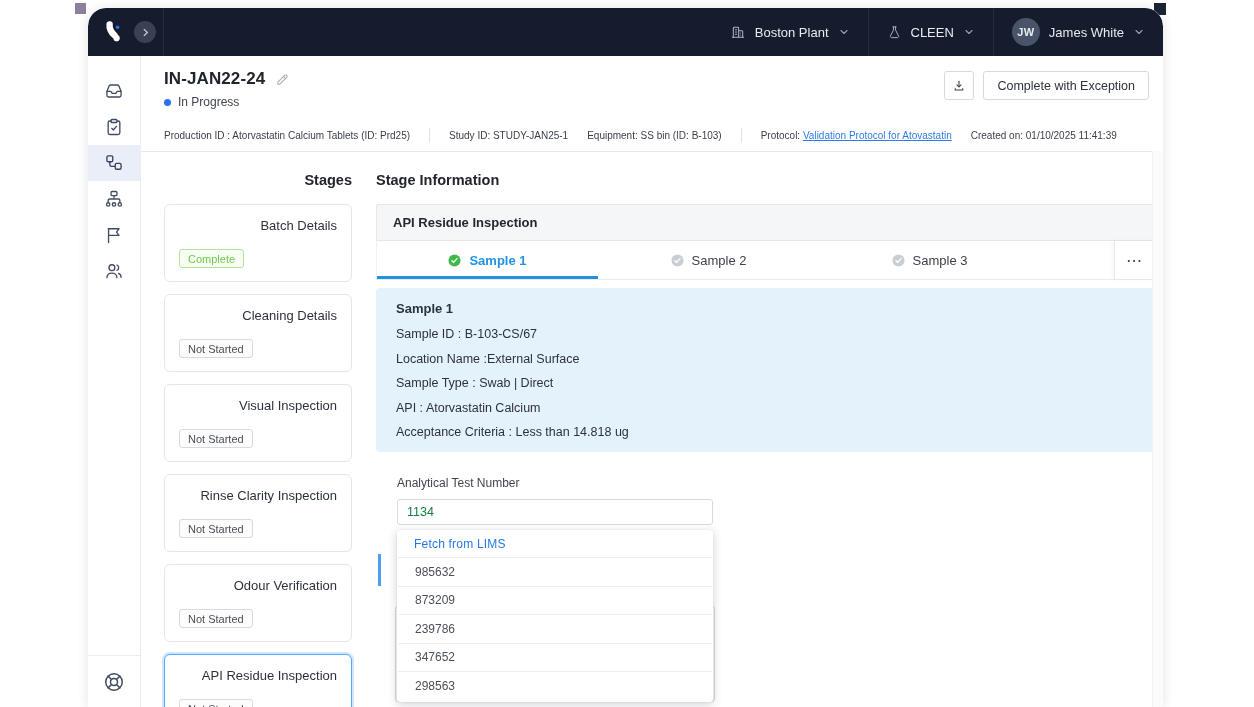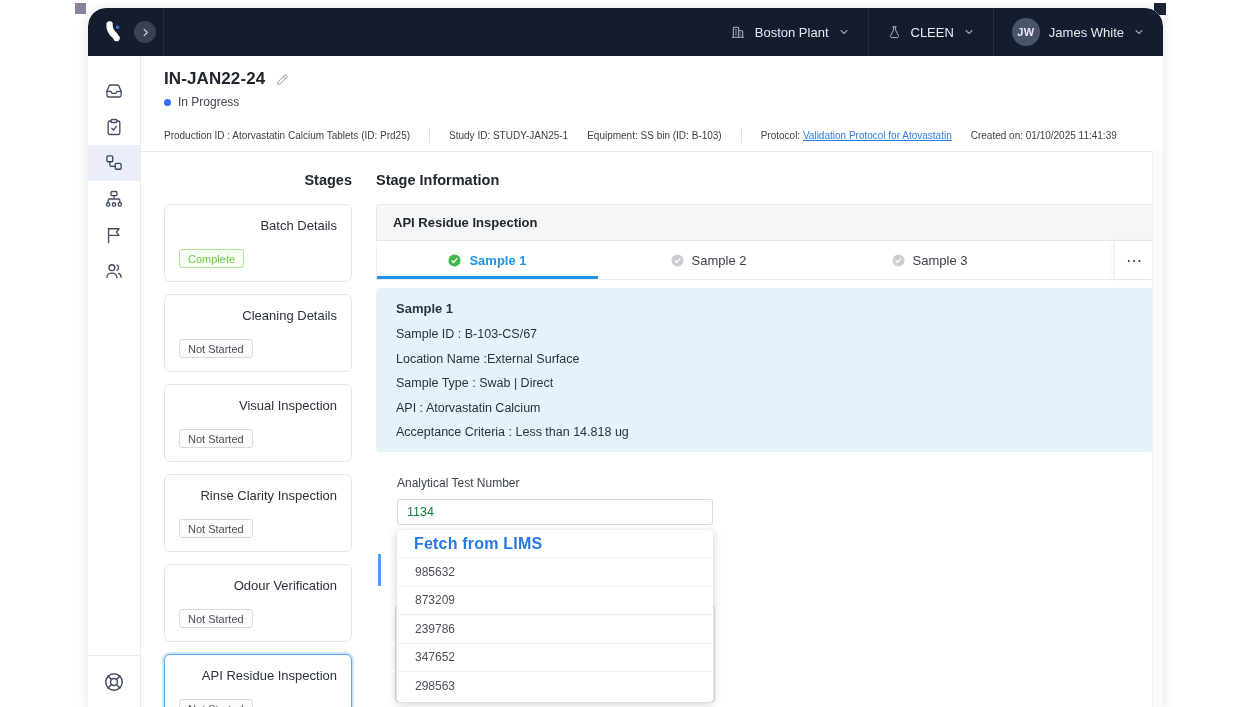--- a/index.html
+++ b/index.html
@@ -37,21 +37,21 @@
   .sidebar{flex:0 0 52px;width:52px;border-right:1px solid #ececf0;position:relative;background:#fff;}
   .side-items{padding-top:17px;display:flex;flex-direction:column;}
   .side-item{height:36px;display:flex;align-items:center;justify-content:center;color:#414c63;}
   .side-item.active{background:#e9eef8;color:#36425e;}
   .side-bottom{position:absolute;left:0;right:0;bottom:0;height:51px;border-top:1px solid #ececf0;
     display:flex;align-items:center;justify-content:center;color:#414c63;}
 
   .main{flex:1;display:flex;flex-direction:column;overflow:hidden;position:relative;background:#fff;}
 
   
-  .page-head{flex:0 0 64px;display:flex;align-items:flex-start;padding:13px 14px 0 23px;box-sizing:border-box;}
+  .page-head{flex:0 0 64px;display:flex;align-items:flex-start;padding:13px 14px 0 23px;box-sizing:border-box;justify-content:flex-end;}
   .title-wrap{display:flex;flex-direction:column;}
   .title-row{display:flex;align-items:center;gap:10px;}
   .page-title{font-size:17px;font-weight:700;color:#20252e;margin:0;letter-spacing:.1px;}
   .edit-ico{color:#a7adb8;}
   .status-row{margin-top:6px;display:flex;align-items:center;gap:7px;font-size:12px;color:#40454f;}
   .status-dot{width:7px;height:7px;border-radius:50%;background:var(--status-dot,#2f6fed);}
   .head-actions{margin-left:auto;display:flex;gap:9px;margin-top:2px;}
   .icon-btn{width:30px;height:29px;border:1px solid #d6d9de;border-radius:3px;background:#fff;
     display:flex;align-items:center;justify-content:center;color:#3c424c;box-sizing:border-box;}
   .btn-outline{height:29px;padding:0 13px;border:1px solid #d6d9de;border-radius:3px;background:#fff;
@@ -95,21 +95,21 @@
     border-radius:4px;padding:13px 20px;color:#2c323c;}
   .sample-title{font-size:13px;font-weight:700;margin:0 0 11px;line-height:15px;}
   .sample-line{font-size:12.5px;margin:0 0 9.5px;line-height:15px;}
 
   .form-region{position:relative;margin:24px 0 0 21px;width:316px;}
   .form-label{font-size:12px;color:#3f454e;margin-bottom:8px;line-height:15px;}
   .text-input{box-sizing:border-box;width:316px;height:26px;border:1px solid #d7dade;border-radius:3px;
     font-size:12.5px;color:#15803d;padding:0 9px;font-family:inherit;outline:none;background:#fff;position:relative;z-index:2;}
   .dropdown{position:absolute;left:0;top:54px;width:316px;background:#fff;border-radius:3px;
     box-shadow:0 2px 10px rgba(25,32,50,.22),0 0 1px rgba(0,0,0,.15);z-index:5;padding-bottom:2px;box-sizing:border-box;}
-  .dd-action{height:27px;display:flex;align-items:center;padding:0 17px;font-size:16px;font-weight:700;
+  .dd-action{height:27px;display:flex;align-items:center;padding:0 17px;font-size:12px;font-weight:400;
     color:#2678e3;letter-spacing:.2px;}
   .dd-option{height:27.5px;display:flex;align-items:center;padding:0 17px;font-size:12px;color:#4b5058;
     border-top:1px solid #eceef0;margin:0 1px;}
   .ghost-box{position:absolute;left:-2px;top:130px;width:320px;height:96px;border:1px solid #d8dbdf;
     border-radius:3px;background:#fff;z-index:1;box-sizing:border-box;}
   .ghost-focus{position:absolute;left:-19px;top:78px;width:3px;height:32px;background:#4d9df0;z-index:1;}
 </style>
 </head>
 <body>
 
@@ -254,20 +254,30 @@
                   <path d="M4.5 19.5h3.2L19 8.2a1.5 1.5 0 0 0 0-2.1l-1.1-1.1a1.5 1.5 0 0 0-2.1 0L4.5 16.3z"></path>
                   <path d="m13.5 7 3.5 3.5"></path>
                 </svg>
             </span>
           </div>
           <div class="status-row">
             <span class="status-dot"></span>
             <span>In Progress</span>
           </div>
         </div>
+        <div class="head-actions">
+          <button class="icon-btn">
+            <svg width="14" height="14" viewBox="0 0 24 24" fill="none" stroke="currentColor" stroke-width="1.8" stroke-linecap="round" stroke-linejoin="round">
+                <path d="M12 4v9"></path>
+                <path d="m8.5 10 3.5 3.5L15.5 10"></path>
+                <path d="M5.5 16.5V19h13v-2.5"></path>
+              </svg>
+          </button>
+          <button class="btn-outline">Complete with Exception</button>
+        </div>
       </div>
 
       <div class="info-bar">
         <span>Production ID : Atorvastatin Calcium Tablets (ID: Prd25)</span>
         <span class="ib-sep"></span>
         <span>Study ID: STUDY-JAN25-1</span>
         <span>Equipment: SS bin (ID: B-103)</span>
         <span class="ib-sep"></span>
         <span>
           <span>Protocol:</span>

